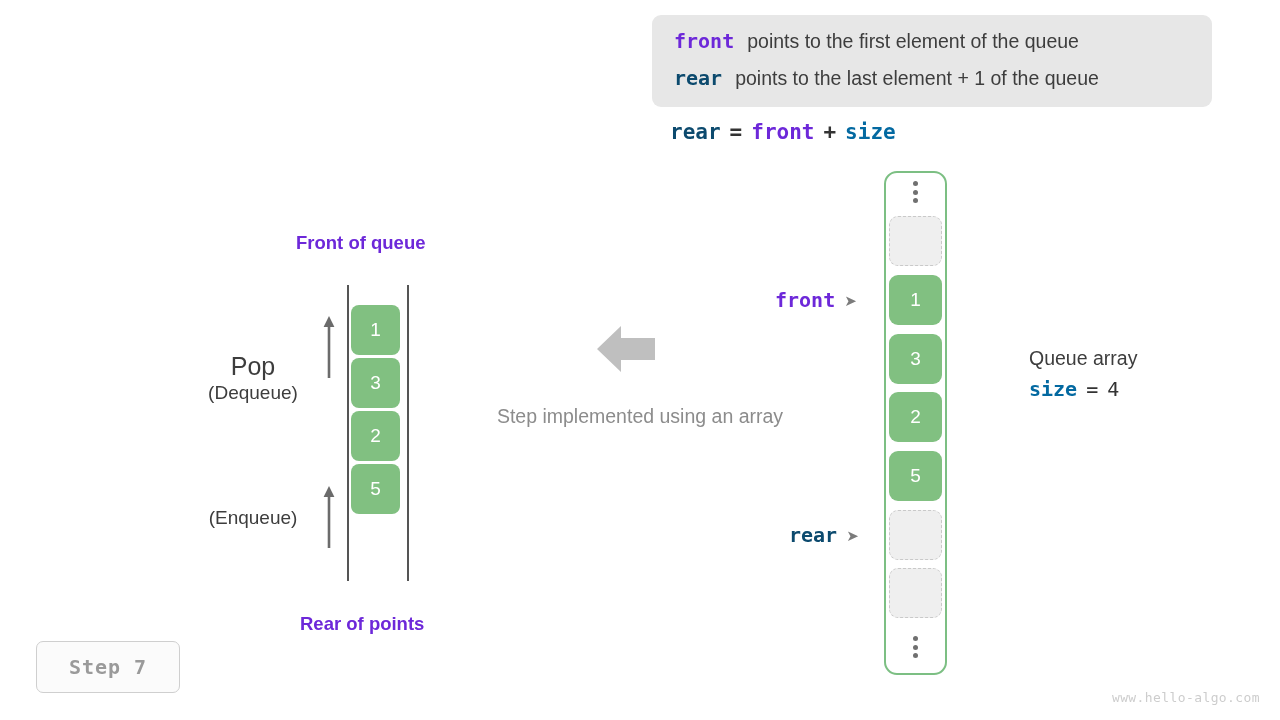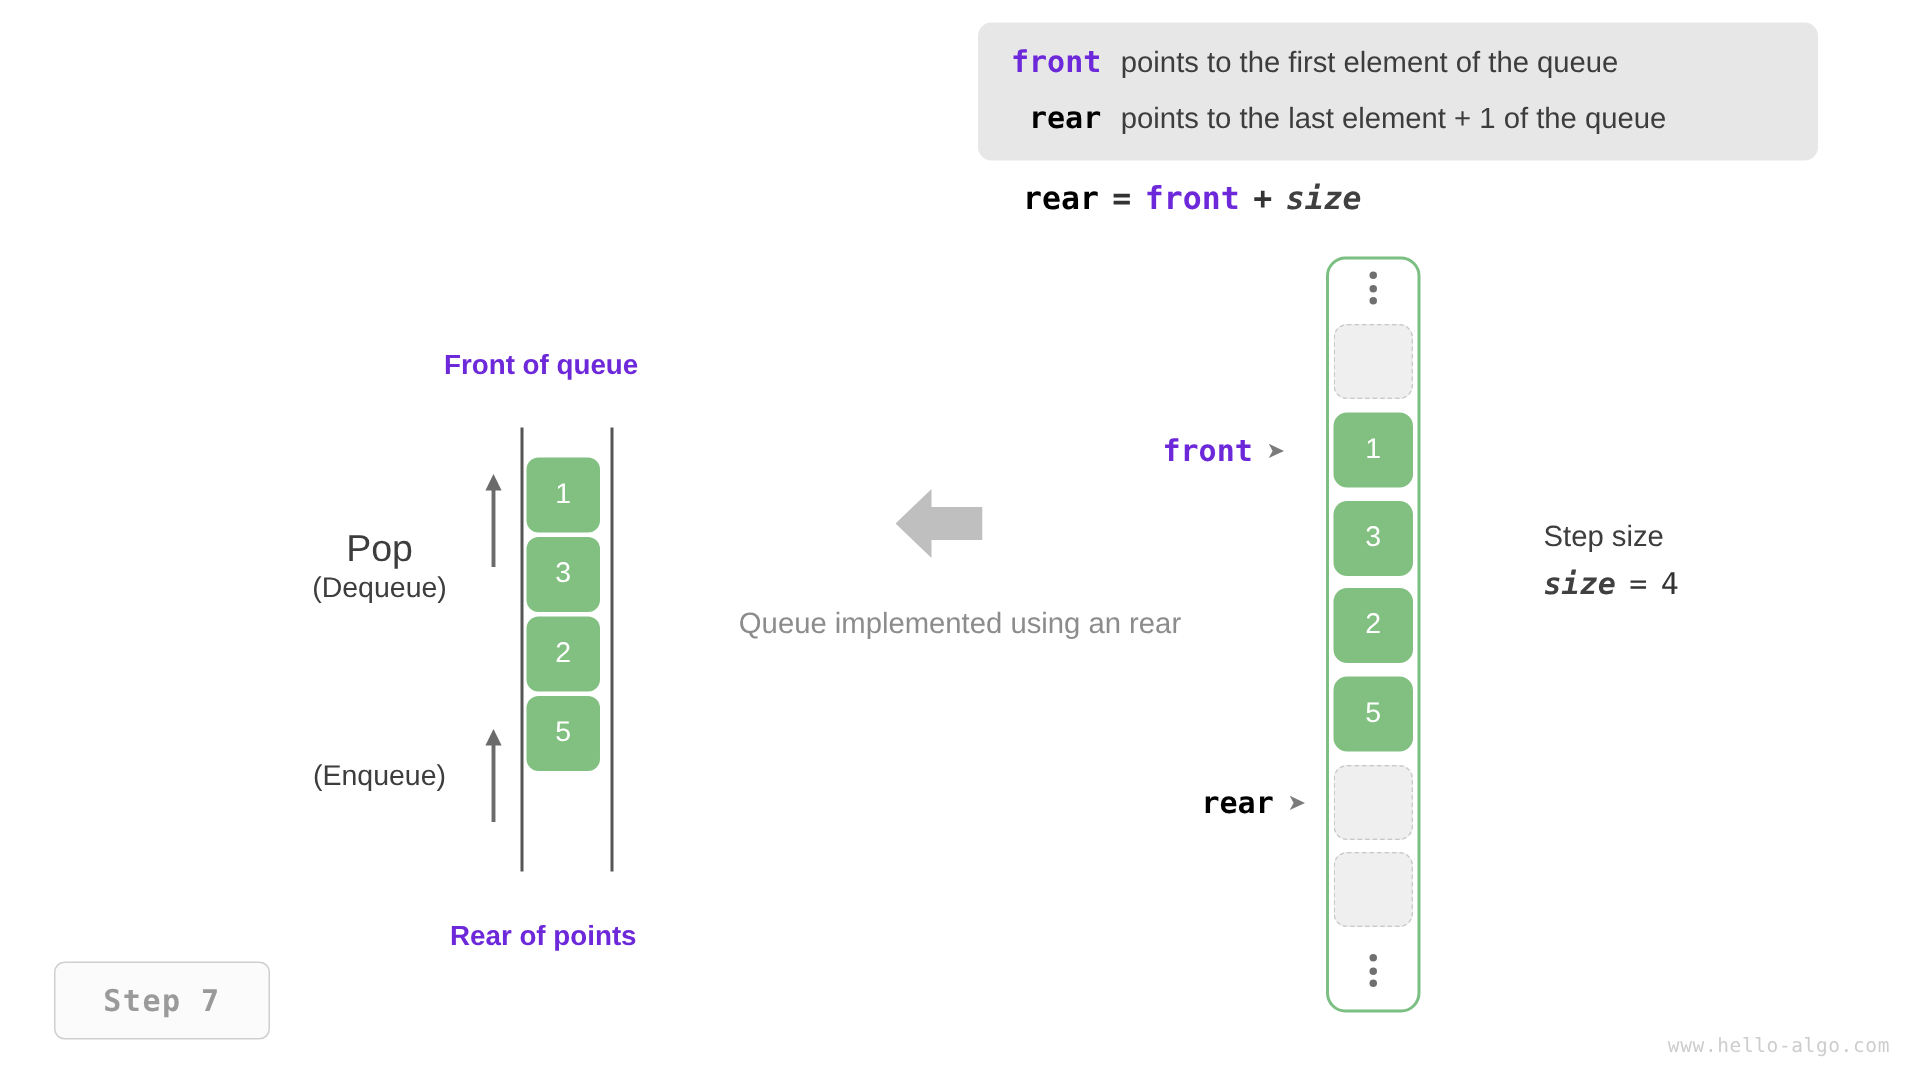--- a/index.html
+++ b/index.html
@@ -37,22 +37,22 @@
     height: 37px;
     white-space: nowrap;
   }
   .kw {
     font-family: "DejaVu Sans Mono", monospace;
     font-weight: bold;
     font-size: 20px;
     letter-spacing: 0px;
   }
   .kw-front { color: #6d28d9; }
-  .kw-rear  { color: #000000; margin-left: 12px; }
-  .kw-size  { color: #404040; font-style: italic; }
+  .kw-rear  { color: #0c4a6e; }
+  .kw-size  { color: #0369a1; }
   .info-text {
     color: #3d3d3d;
     font-size: 19.5px;
     margin-left: 13px;
   }
 
   
   .formula {
     position: absolute;
     left: 670px;
@@ -332,21 +332,21 @@
     <polygon points="7,0 1.6,11 12.4,11" fill="#6b6b6b"></polygon>
   </svg>
   <svg class="thin-arrow" style="top:486px;" height="62" width="14" viewBox="0 0 14 62">
     <line x1="7" y1="62" x2="7" y2="10" stroke="#6b6b6b" stroke-width="2.6"></line>
     <polygon points="7,0 1.6,11 12.4,11" fill="#6b6b6b"></polygon>
   </svg>
 
   <svg id="big-arrow" width="58" height="48" viewBox="0 0 58 48">
     <polygon points="0,24 24,1 24,13 58,13 58,35 24,35 24,47" fill="#bfbfbf"></polygon>
   </svg>
-  <div id="center-caption">Queue implemented using an rear</div>
+  <div id="center-caption">Step implemented using an array</div>
 
   <div id="array-frame"></div>
 
   <div class="ellipsis-dots" id="dots-top">
     <span></span>
       <span></span>
       <span></span>
   </div>
 
   <div class="a-cell empty" style="top:216px;"></div>
@@ -366,21 +366,21 @@
   <div class="pointer" id="ptr-front">
     <span class="plabel kw-front">front</span>
     <span class="phead">➤</span>
   </div>
   <div class="pointer" id="ptr-rear">
     <span class="plabel kw-rear">rear</span>
     <span class="phead">➤</span>
   </div>
 
   <div id="size-block">
-    <div class="qs-title">Step size</div>
+    <div class="qs-title">Queue array</div>
     <div class="qs-expr">
       <span class="kw kw-size">size</span>
       <span class="op">=</span>
       <span class="val">4</span>
     </div>
   </div>
 
   <div id="step-badge">Step 7</div>
 
   <div id="watermark">www.hello-algo.com</div>

